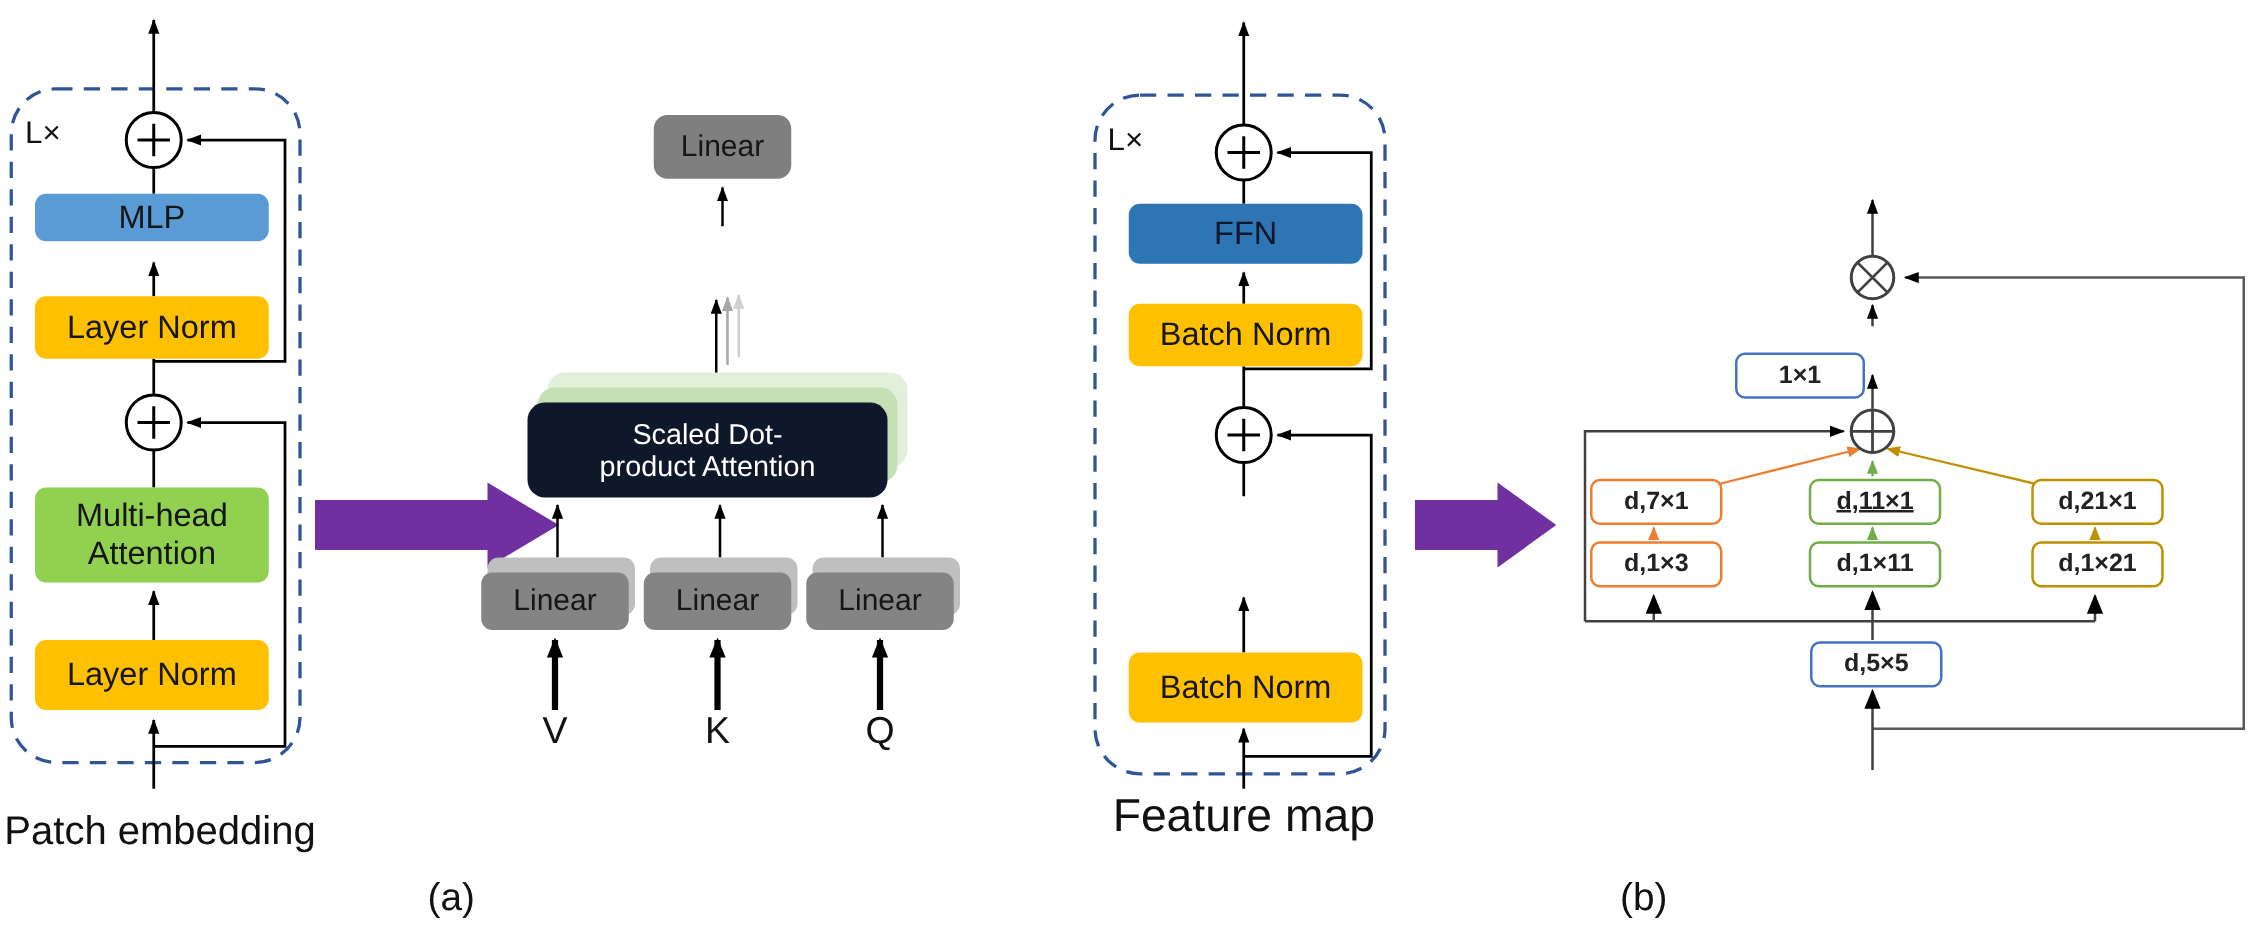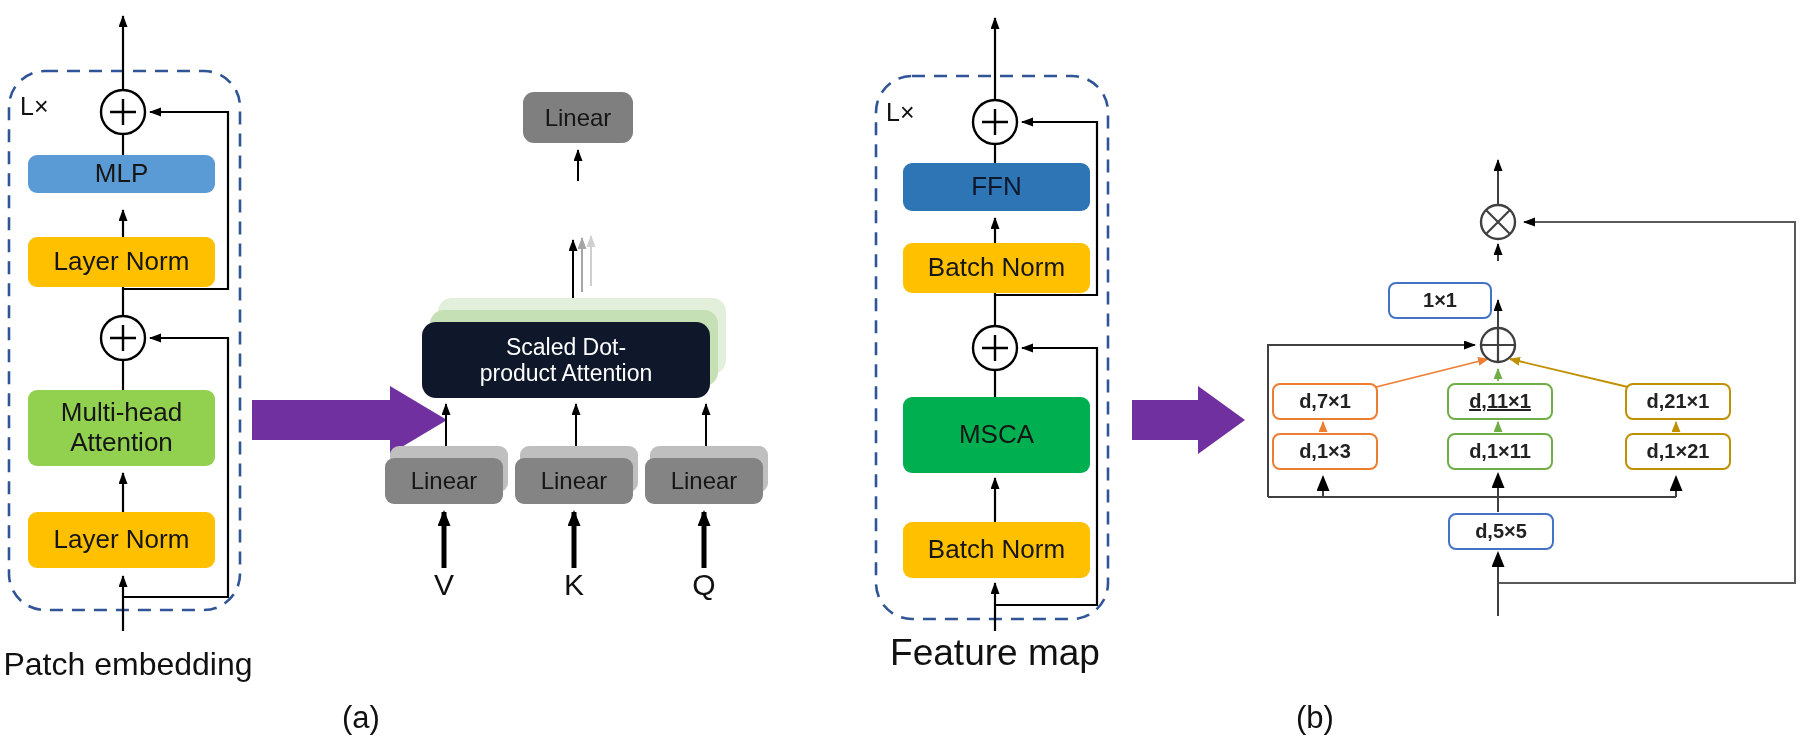--- a/index.html
+++ b/index.html
@@ -171,21 +171,20 @@
   <div class="box" style="left:645px;top:458px;width:118px;height:46px;background:#848484;font-size:24px;z-index:3;">Linear</div>
 
   <div class="label centered" style="left:424px;top:568px;width:40px;font-size:30px;">V</div>
   <div class="label centered" style="left:554px;top:568px;width:40px;font-size:30px;">K</div>
   <div class="label centered" style="left:684px;top:568px;width:40px;font-size:30px;">Q</div>
 
   <div class="label" style="left:886px;top:98px;font-size:25px;">L×</div>
 
   <div class="box whitetext" style="left:903px;top:163px;width:187px;height:48px;background:#2E75B6;color:#0f172a;">FFN</div>
   <div class="box" style="left:903px;top:243px;width:187px;height:50px;background:#FFC000;">Batch Norm</div>
-  <div class="box" style="left:903px;top:397px;width:187px;height:76px;background:#00B050;">MSCA</div>
   <div class="box" style="left:903px;top:522px;width:187px;height:56px;background:#FFC000;">Batch Norm</div>
 
   <div class="label centered" style="left:865px;top:632px;width:260px;font-size:37px;">Feature map</div>
   <div class="label centered" style="left:1285px;top:700px;width:60px;font-size:31px;">(b)</div>
 
   <div class="outline-box" style="left:1388px;top:262px;width:100px;height:33px;border-color:#4472C4;margin-top:20px;">1×1</div>
 
   <div class="outline-box" style="left:1272px;top:383px;width:102px;height:33px;border-color:#ED7D31;">d,7×1</div>
   <div class="outline-box" style="left:1447px;top:383px;width:102px;height:33px;border-color:#70AD47;text-decoration:underline;">d,11×1</div>
   <div class="outline-box" style="left:1625px;top:383px;width:102px;height:33px;border-color:#BF9000;">d,21×1</div>

